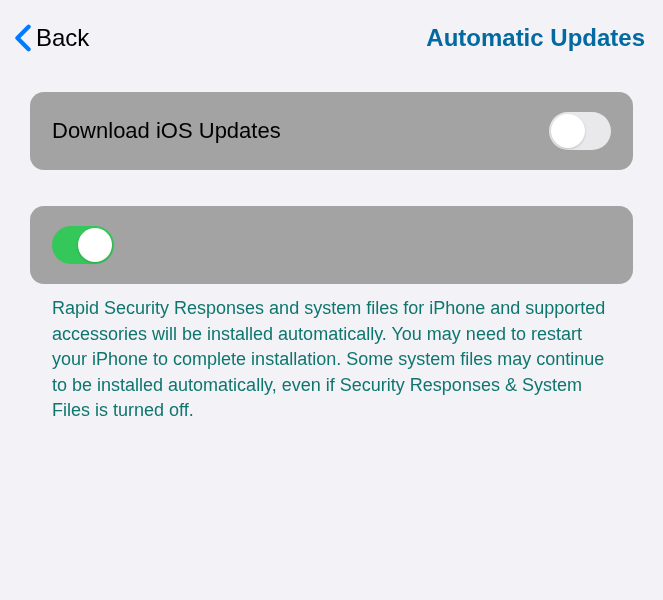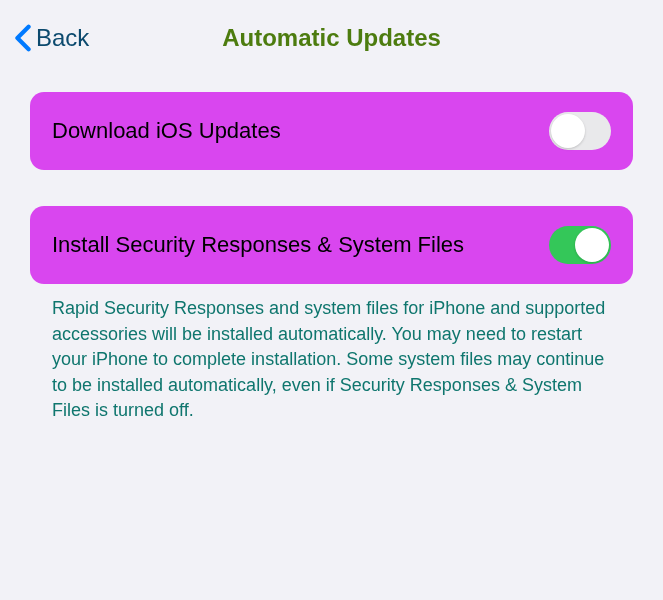--- a/index.html
+++ b/index.html
@@ -12,49 +12,49 @@
     }
     .nav-header {
       display: flex;
       align-items: center;
       padding: 24px 18px 18px 18px;
       position: relative;
     }
     .back-button {
       display: flex;
       align-items: center;
-      color: #0c4a6e;
+      color: #000000;
       cursor: pointer;
       position: absolute;
       left: 14px;
     }
     .back-button svg {
       width: 18px;
       height: 28px;
     }
     .back-label {
       font-size: 24px;
       margin-left: 4px;
       font-weight: 400;
     }
     .nav-title {
       flex: 1;
-      text-align: center;
+      text-align: right;
       font-size: 24px;
       font-weight: 700;
-      color: #4d7c0f;
+      color: #0369a1;
     }
     .content {
       padding: 22px 30px 0 30px;
     }
     .group {
       margin-bottom: 36px;
     }
     .row {
-      background: #d946ef;
+      background: #a3a3a3;
       border-radius: 14px;
       padding: 20px 22px;
       display: flex;
       align-items: center;
       justify-content: space-between;
       gap: 20px;
     }
     .row-label {
       font-size: 22px;
       color: #000;
@@ -116,21 +116,20 @@
     <div class="row">
       <div class="row-label">Download iOS Updates</div>
       <div class="toggle off">
         <div class="toggle-knob"></div>
       </div>
     </div>
   </div>
 
   <div class="group">
     <div class="row">
-      <div class="row-label">Install Security Responses &amp; System Files</div>
       <div class="toggle on">
         <div class="toggle-knob"></div>
       </div>
     </div>
     <div class="footer-text">Rapid Security Responses and system files for iPhone and supported accessories will be installed automatically. You may need to restart your iPhone to complete installation. Some system files may continue to be installed automatically, even if Security Responses &amp; System Files is turned off.</div>
   </div>
 
 </div>
 
 </body></html>

